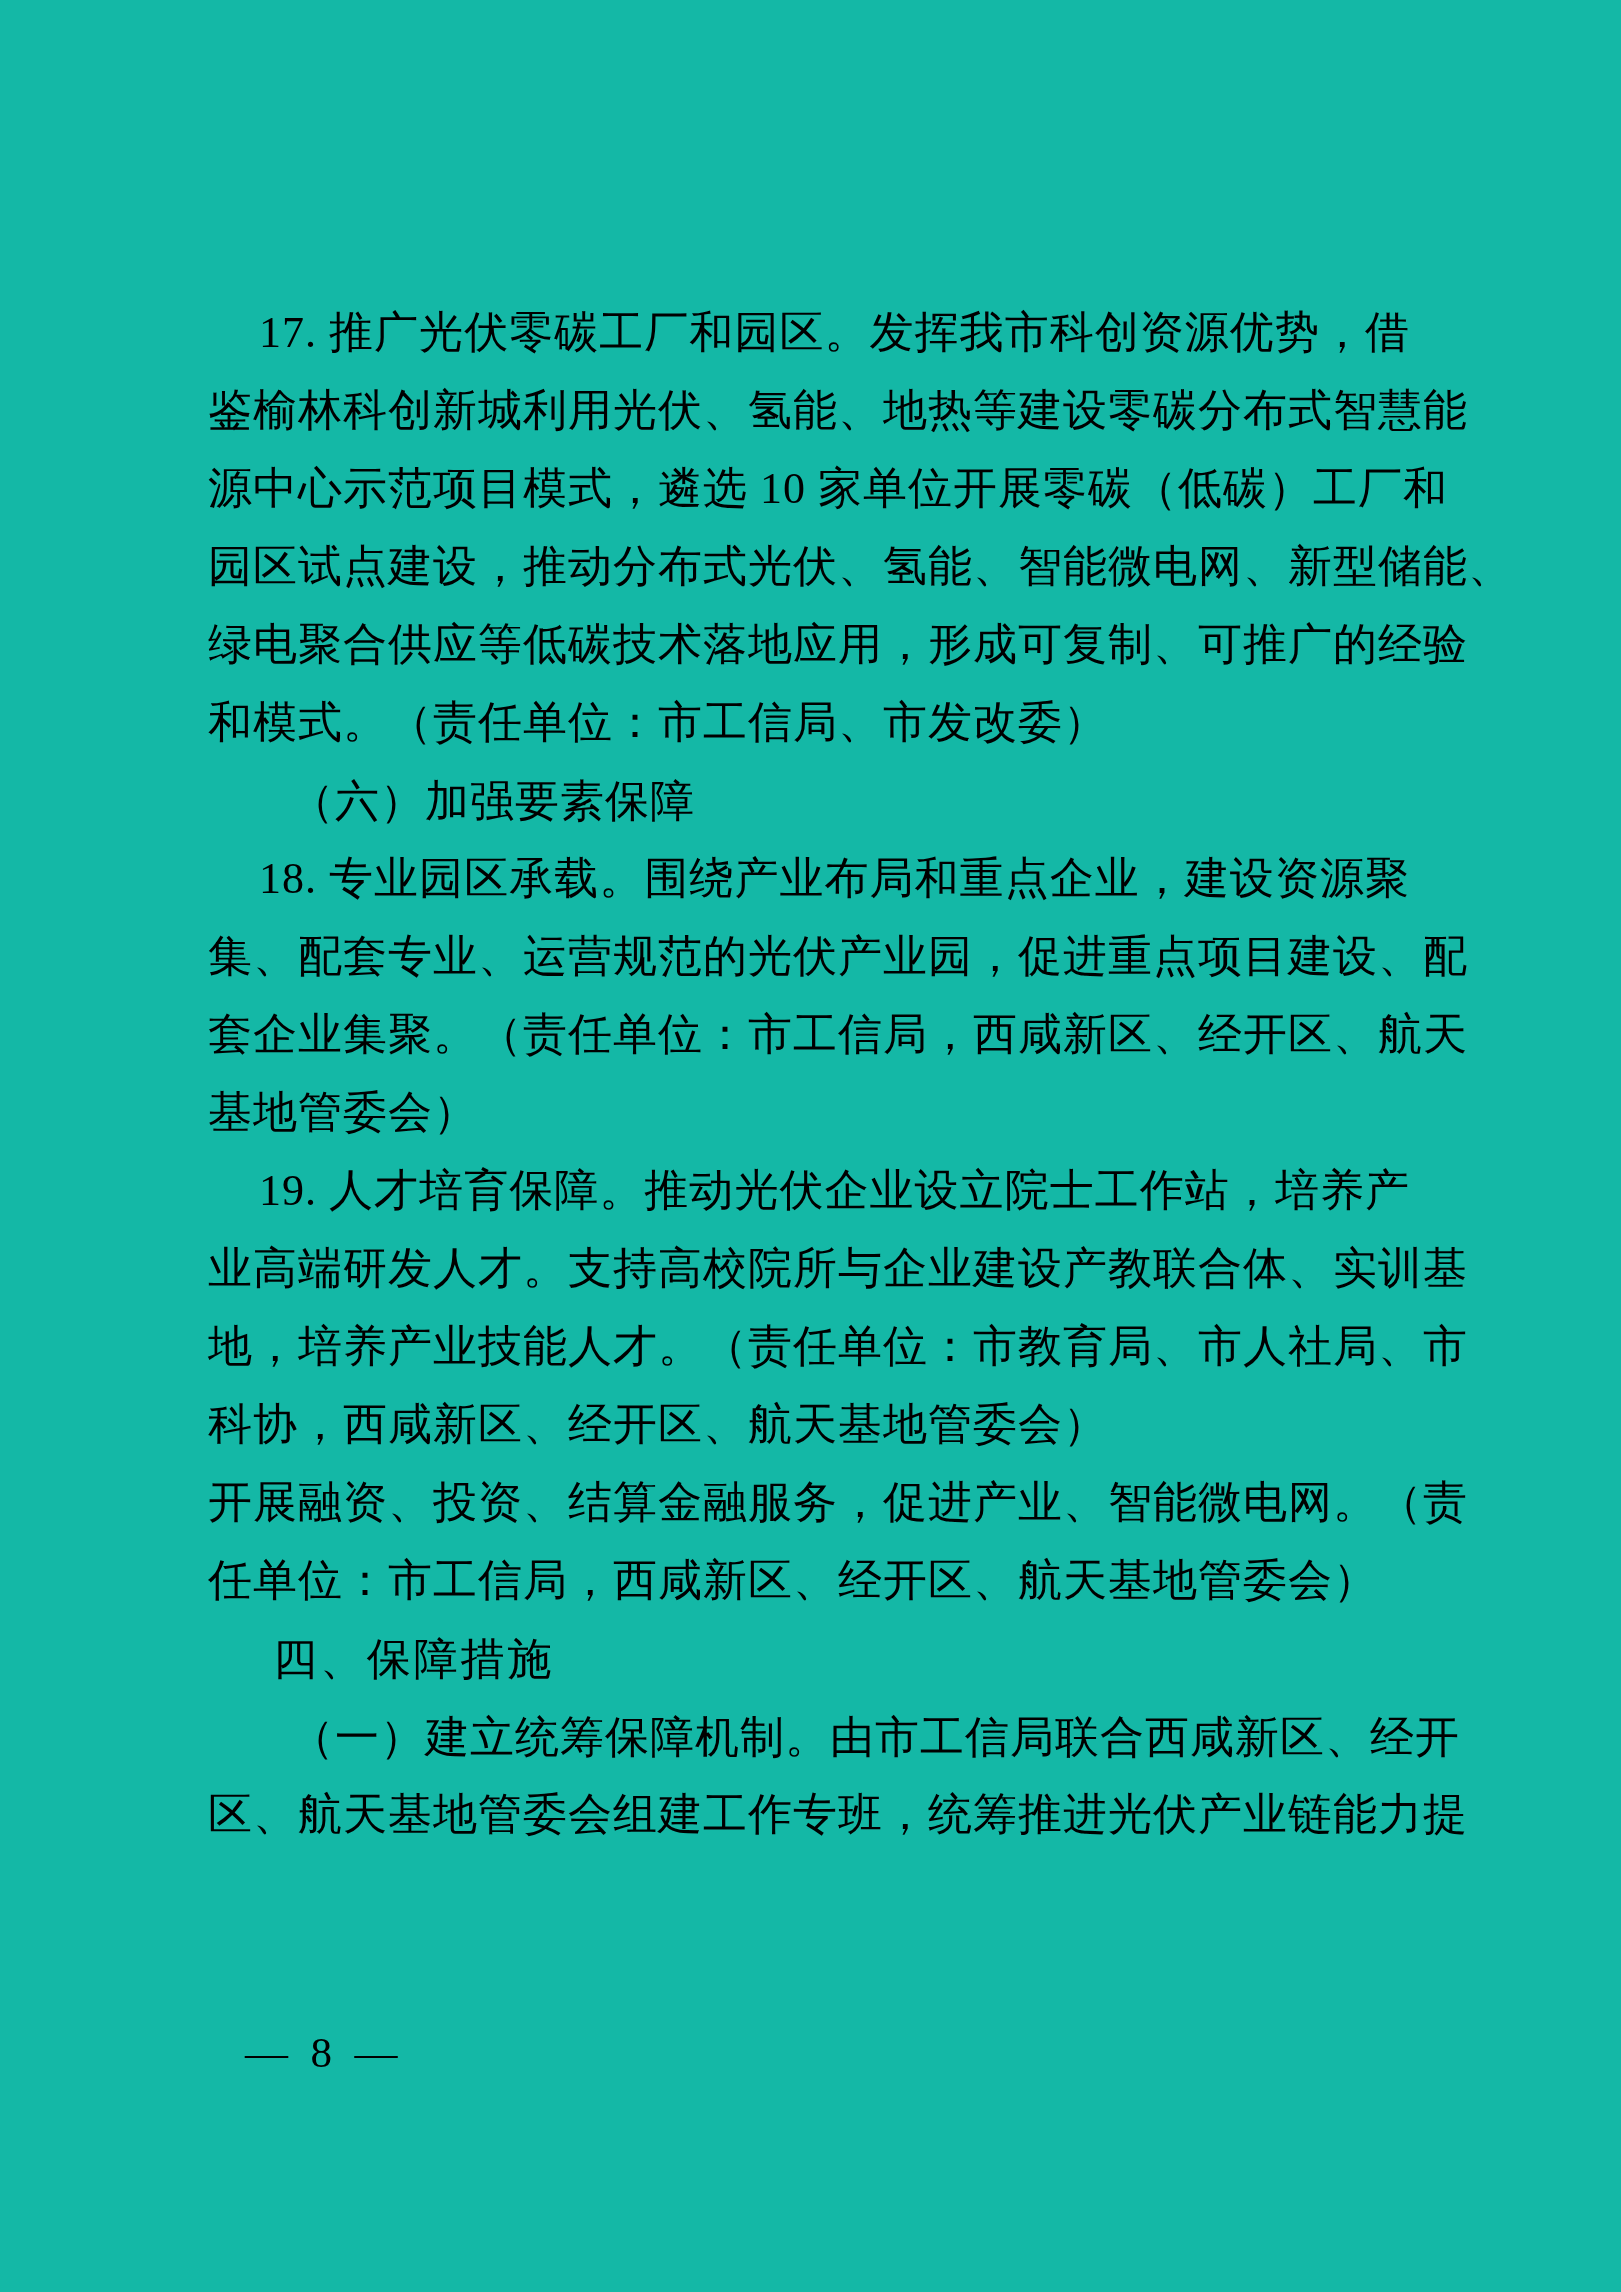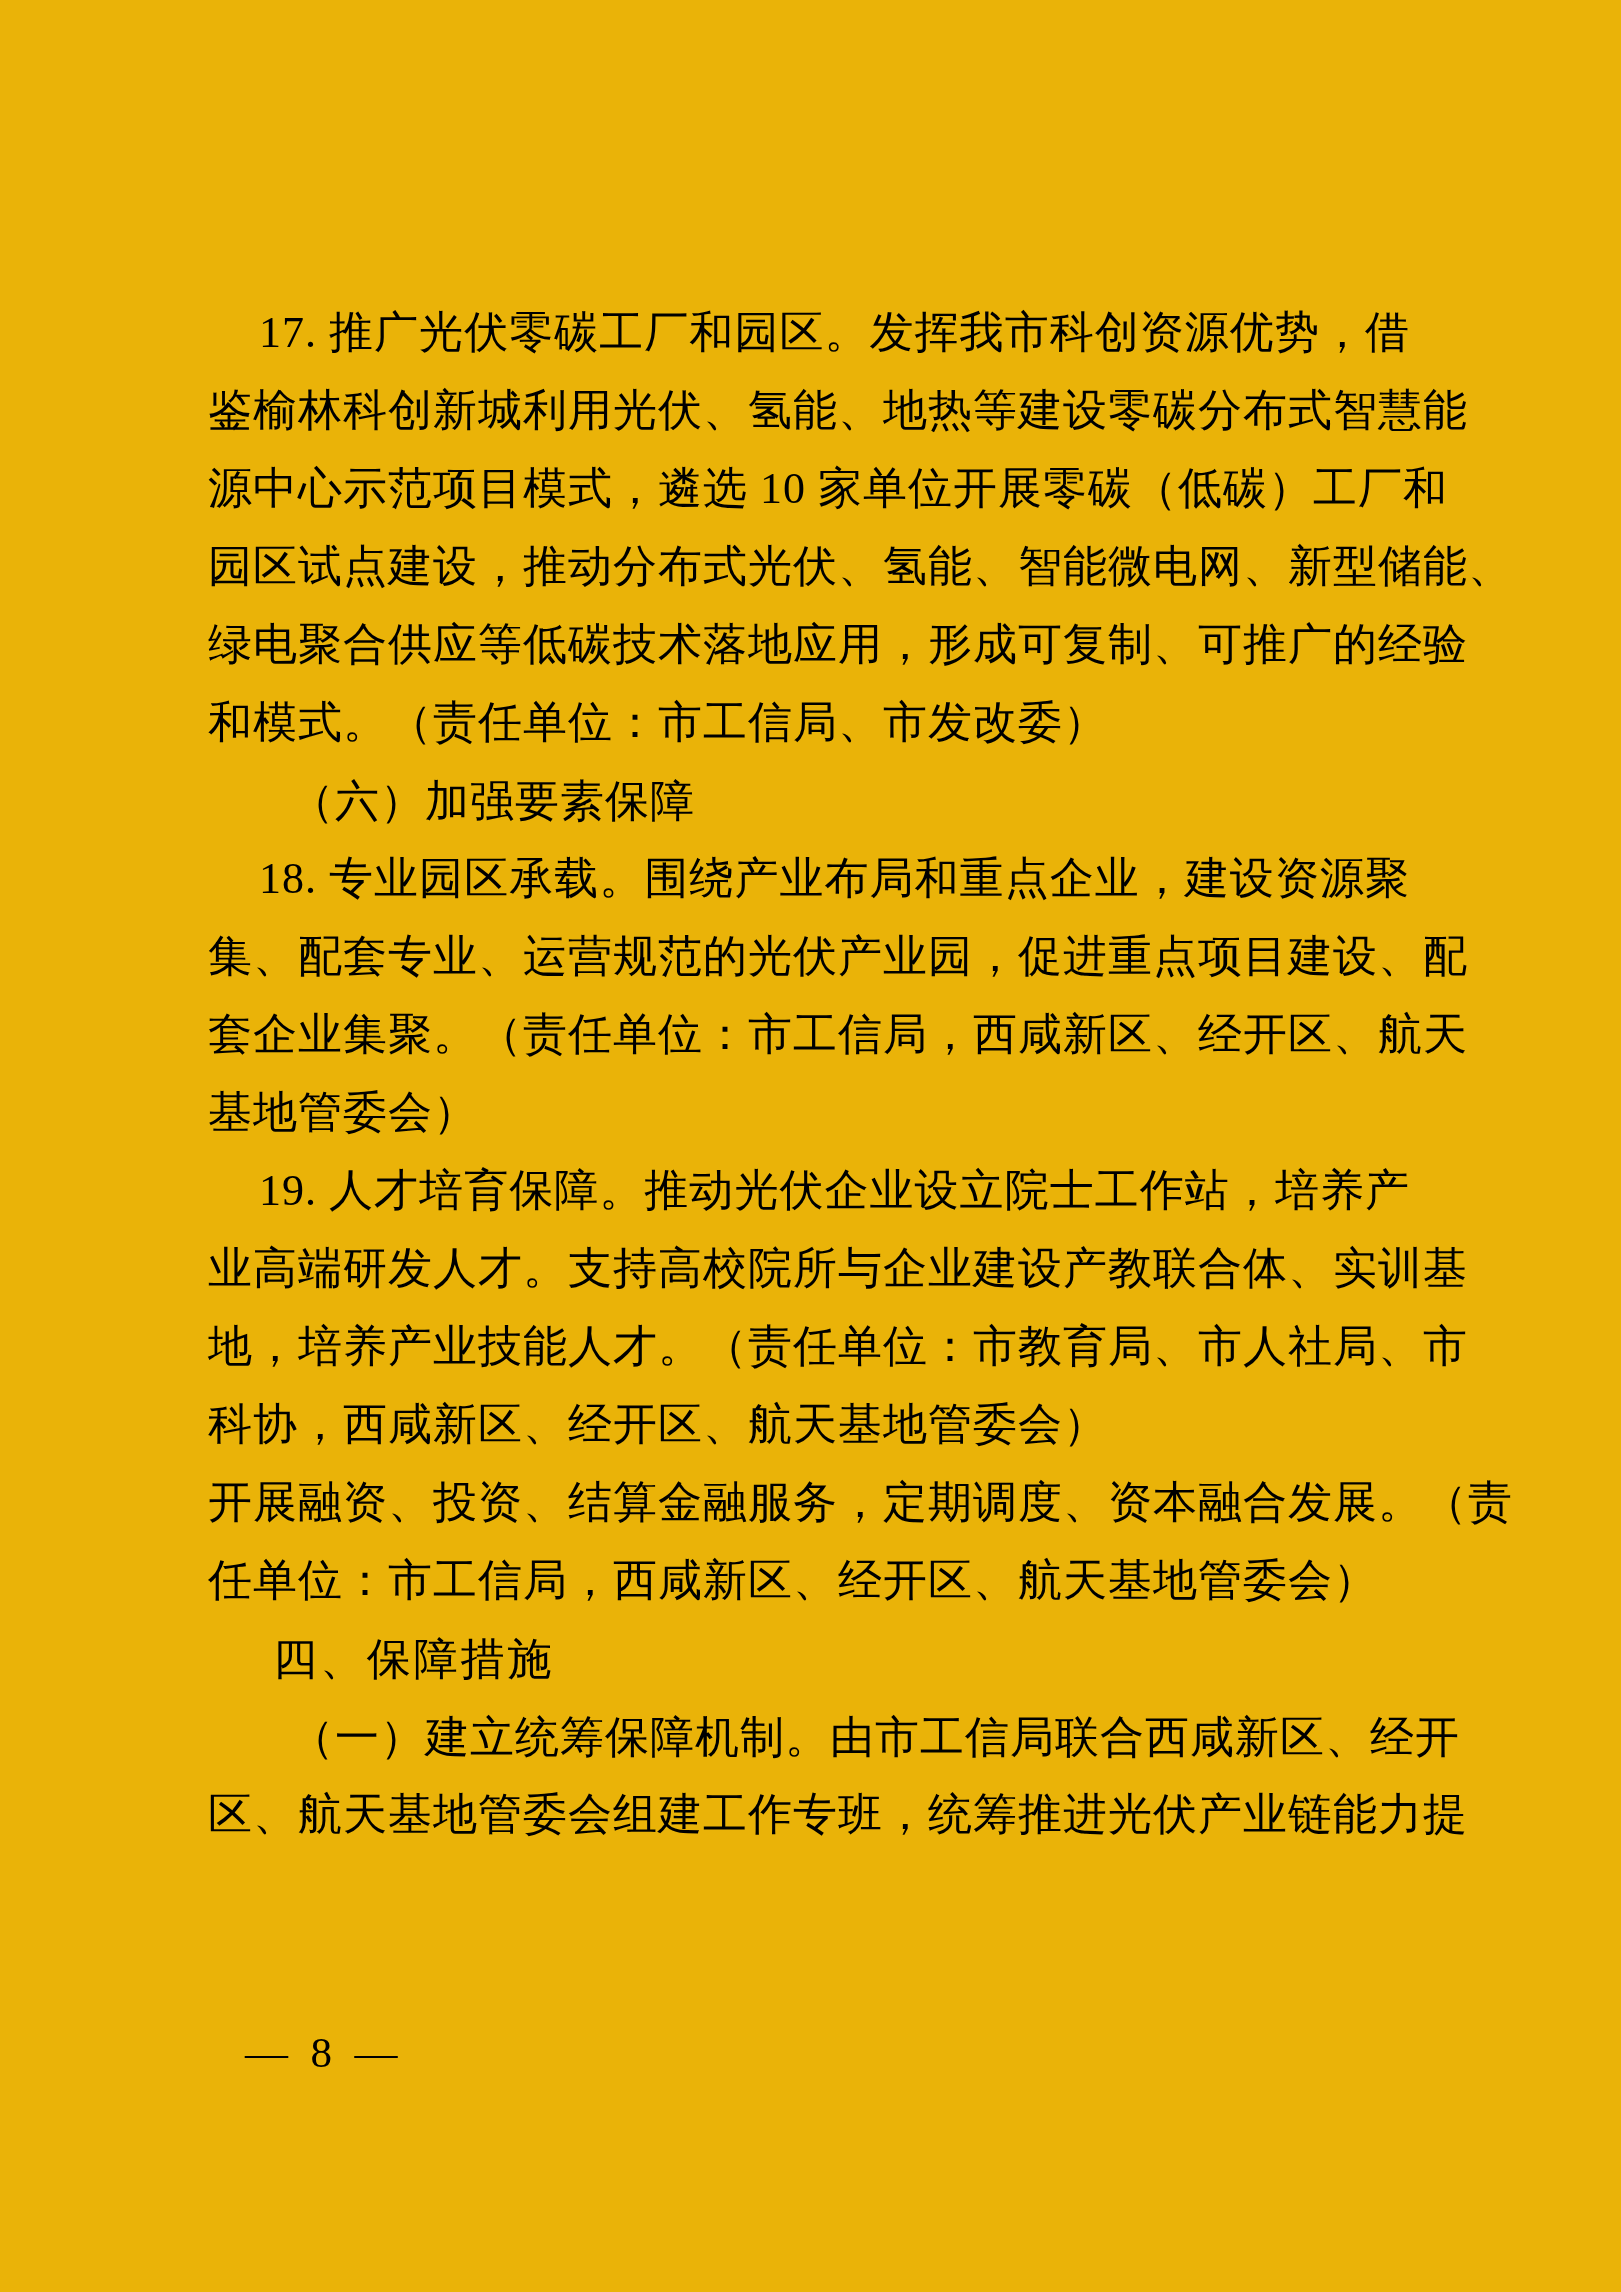--- a/index.html
+++ b/index.html
@@ -10,21 +10,21 @@
   body {
     width: 1621px;
     height: 2293px;
     font-family: "Liberation Serif", "DejaVu Serif", serif;
     color: #000000;
   }
   .page {
     position: relative;
     width: 1621px;
     height: 2293px;
-    background: #eab308;
+    background: #14b8a6;
     overflow: hidden;
   }
   .text-block {
     position: absolute;
     left: 208px;
     top: 294px;
     width: 1202px;
   }
   .line {
     font-size: 44px;
@@ -76,21 +76,21 @@
       <div class="line">和模式。（责任单位：市工信局、市发改委）</div>
       <div class="line indent-2 kai">（六）加强要素保障</div>
       <div class="line indent-num just">18. 专业园区承载。围绕产业布局和重点企业，建设资源聚</div>
       <div class="line just">集、配套专业、运营规范的光伏产业园，促进重点项目建设、配</div>
       <div class="line just">套企业集聚。（责任单位：市工信局，西咸新区、经开区、航天</div>
       <div class="line">基地管委会）</div>
       <div class="line indent-num just">19. 人才培育保障。推动光伏企业设立院士工作站，培养产</div>
       <div class="line just">业高端研发人才。支持高校院所与企业建设产教联合体、实训基</div>
       <div class="line just">地，培养产业技能人才。（责任单位：市教育局、市人社局、市</div>
       <div class="line">科协，西咸新区、经开区、航天基地管委会）</div>
-      <div class="line just">开展融资、投资、结算金融服务，定期调度、资本融合发展。（责</div>
+      <div class="line just">开展融资、投资、结算金融服务，促进产业、智能微电网。（责</div>
       <div class="line">任单位：市工信局，西咸新区、经开区、航天基地管委会）</div>
       <div class="line indent-hei hei">四、保障措施</div>
       <div class="line indent-2 just"><span class="lead-kai">（一）建立统筹保障机制。</span><span>由市工信局联合西咸新区、经开</span></div>
       <div class="line just">区、航天基地管委会组建工作专班，统筹推进光伏产业链能力提</div>
     </main>
   <div class="footer">
     <span>— 8 —</span>
   </div>
 </div>
 

